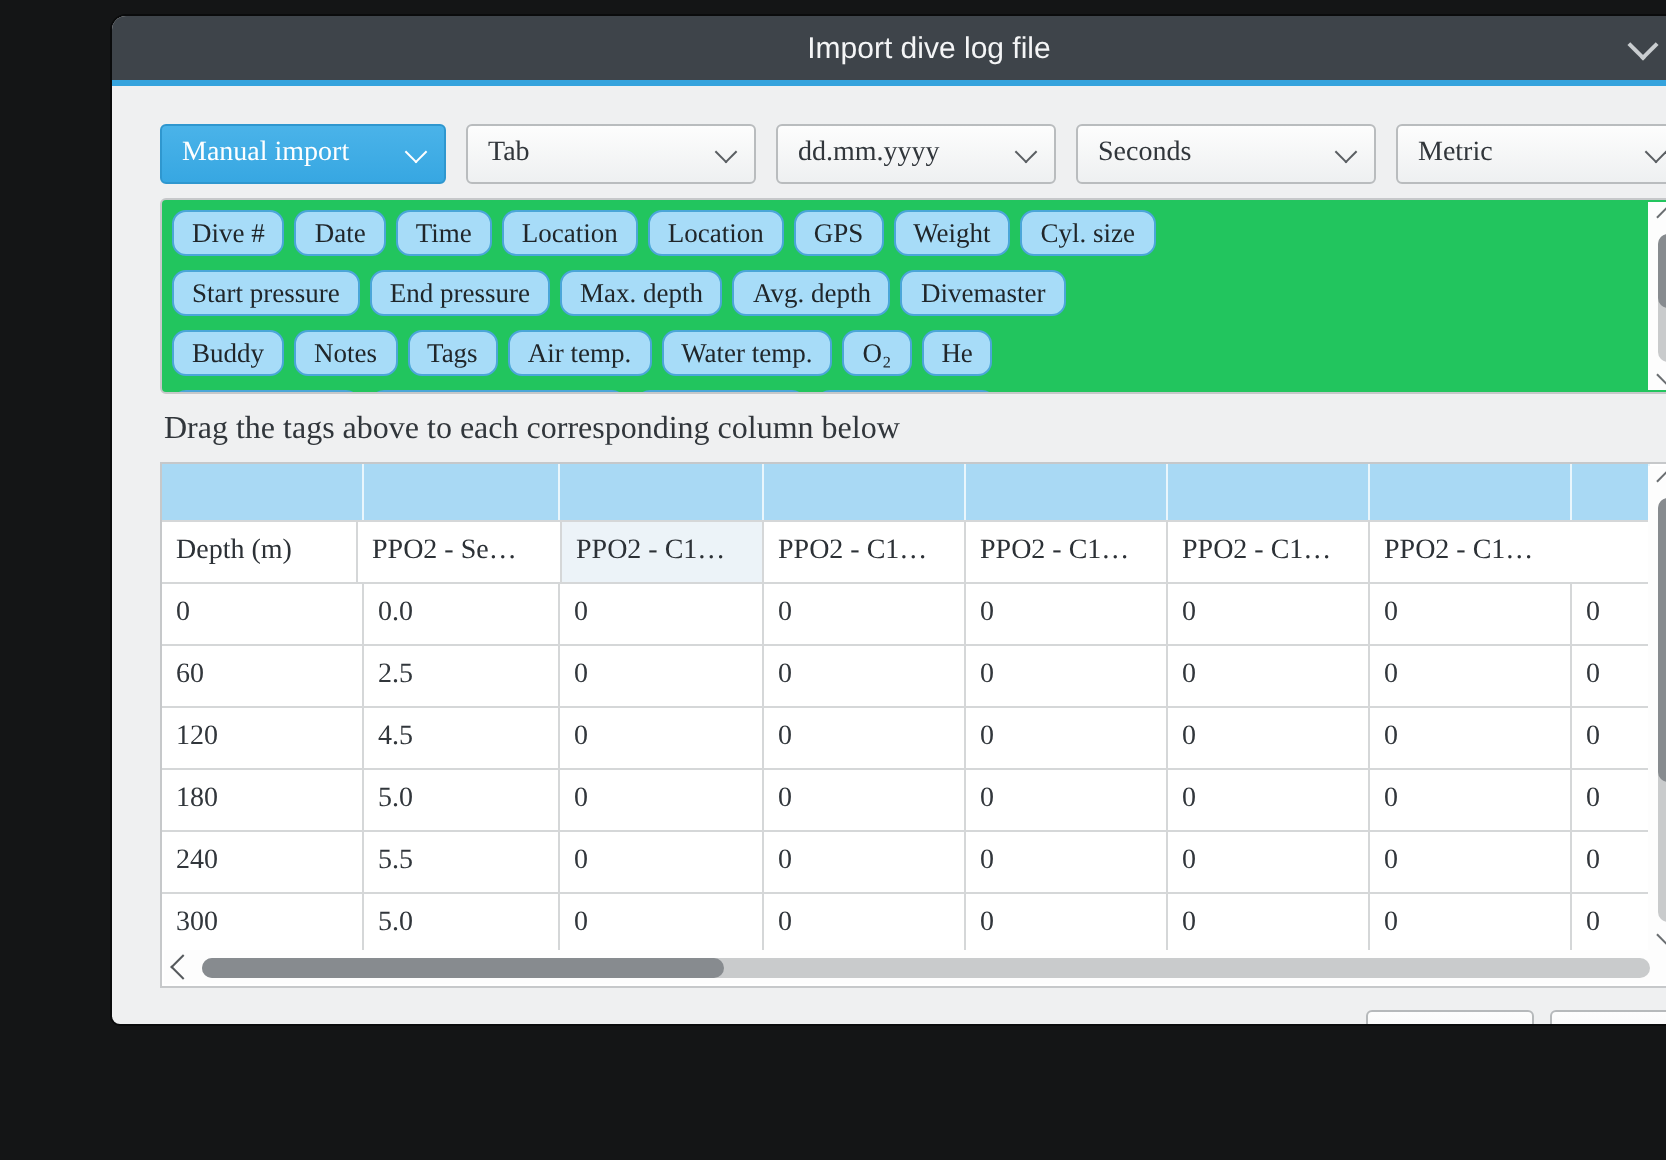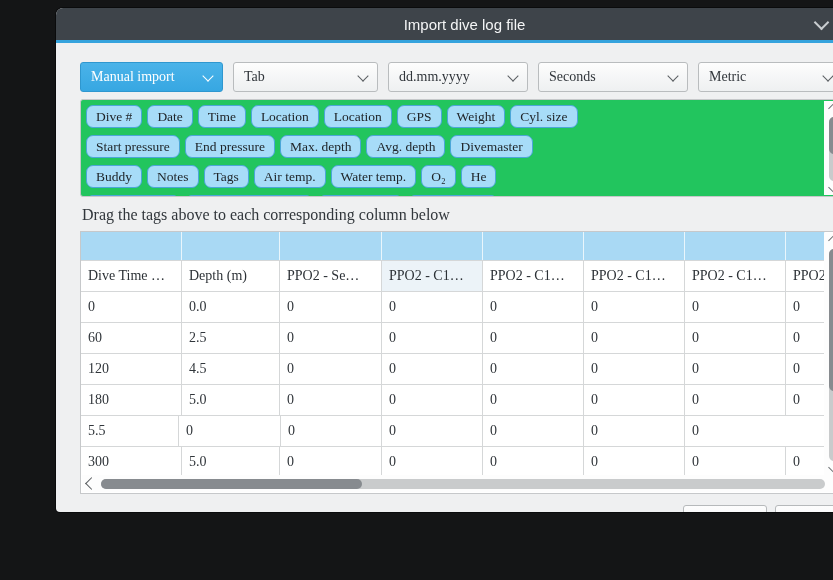--- a/index.html
+++ b/index.html
@@ -194,21 +194,20 @@
           <div class="tcell c1"></div>
           <div class="tcell c2"></div>
           <div class="tcell c3"></div>
           <div class="tcell c4"></div>
           <div class="tcell c5"></div>
           <div class="tcell c6"></div>
           <div class="tcell c7"></div>
         </div>
 
         <div class="trow head-row">
-          <div class="tcell c0">Dive Time …</div>
           <div class="tcell c1">Depth (m)</div>
           <div class="tcell c2">PPO2 - Se…</div>
           <div class="tcell c3 tint">PPO2 - C1…</div>
           <div class="tcell c4">PPO2 - C1…</div>
           <div class="tcell c5">PPO2 - C1…</div>
           <div class="tcell c6">PPO2 - C1…</div>
           <div class="tcell c7">PPO2 - C1…</div>
         </div>
 
         <div class="trow data-row">
@@ -249,20 +248,21 @@
           <div class="tcell c1">5.0</div>
           <div class="tcell c2">0</div>
           <div class="tcell c3">0</div>
           <div class="tcell c4">0</div>
           <div class="tcell c5">0</div>
           <div class="tcell c6">0</div>
           <div class="tcell c7">0</div>
         </div>
 
         <div class="trow data-row">
+          <div class="tcell c0">240</div>
           <div class="tcell c1">5.5</div>
           <div class="tcell c2">0</div>
           <div class="tcell c3">0</div>
           <div class="tcell c4">0</div>
           <div class="tcell c5">0</div>
           <div class="tcell c6">0</div>
           <div class="tcell c7">0</div>
         </div>
 
         <div class="trow data-row">

